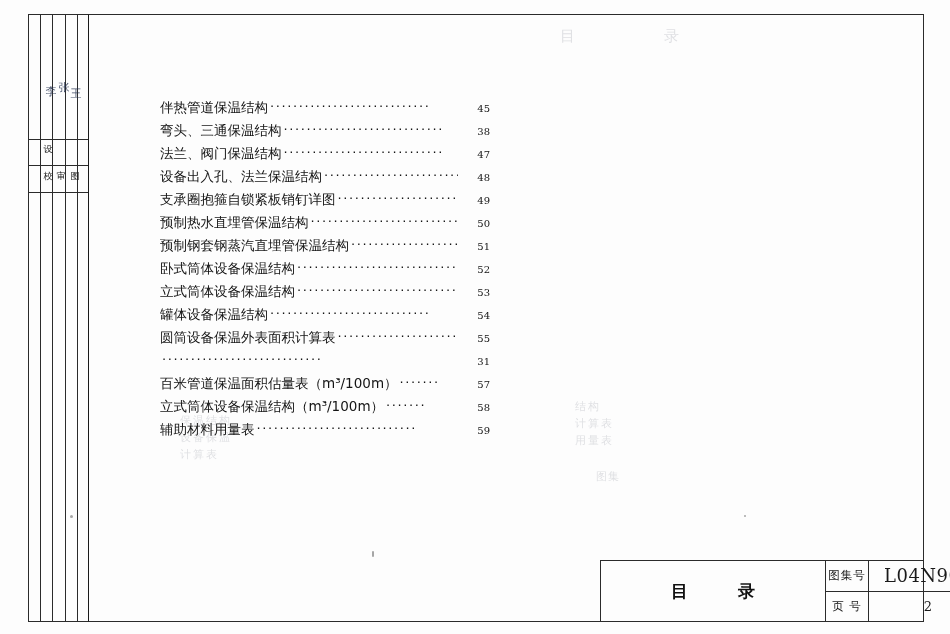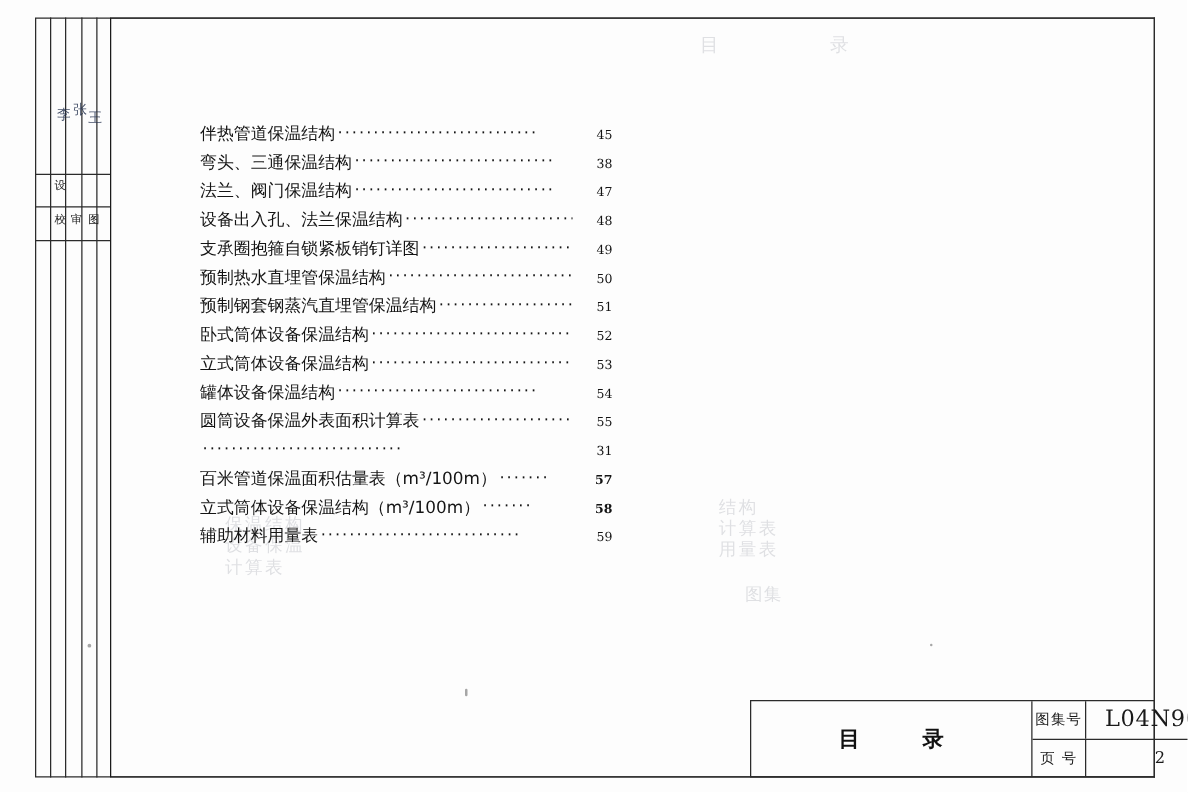--- a/index.html
+++ b/index.html
@@ -123,27 +123,27 @@
     color: #141414;
     margin: 0 4px 0 2px;
     transform: translateY(-1px);
   }
   .toc-page {
     flex: 0 0 28px;
     text-align: right;
     font-size: 10px;
     font-family: "DejaVu Serif", "Liberation Serif", serif;
   }
-  .toc-row.wide .toc-page { flex: 0 0 26px; font-weight: bold; }
+  .toc-row.wide .toc-page { flex: 0 0 26px; }
 
   
   .ghost {
     position: absolute;
     color: rgba(120, 125, 135, 0.22);
-    font-size: 14px;
+    font-size: 11px;
     line-height: 17px;
     white-space: pre;
     pointer-events: none;
   }
   .ghost.g1 { left: 560px; top: 28px; font-size: 15px; letter-spacing: 14px; }
   .ghost.g2 { left: 180px; top: 412px; letter-spacing: 2px; }
   .ghost.g3 { left: 575px; top: 398px; letter-spacing: 2px; }
   .ghost.g4 { left: 596px; top: 468px; letter-spacing: 1px; }
 
   

